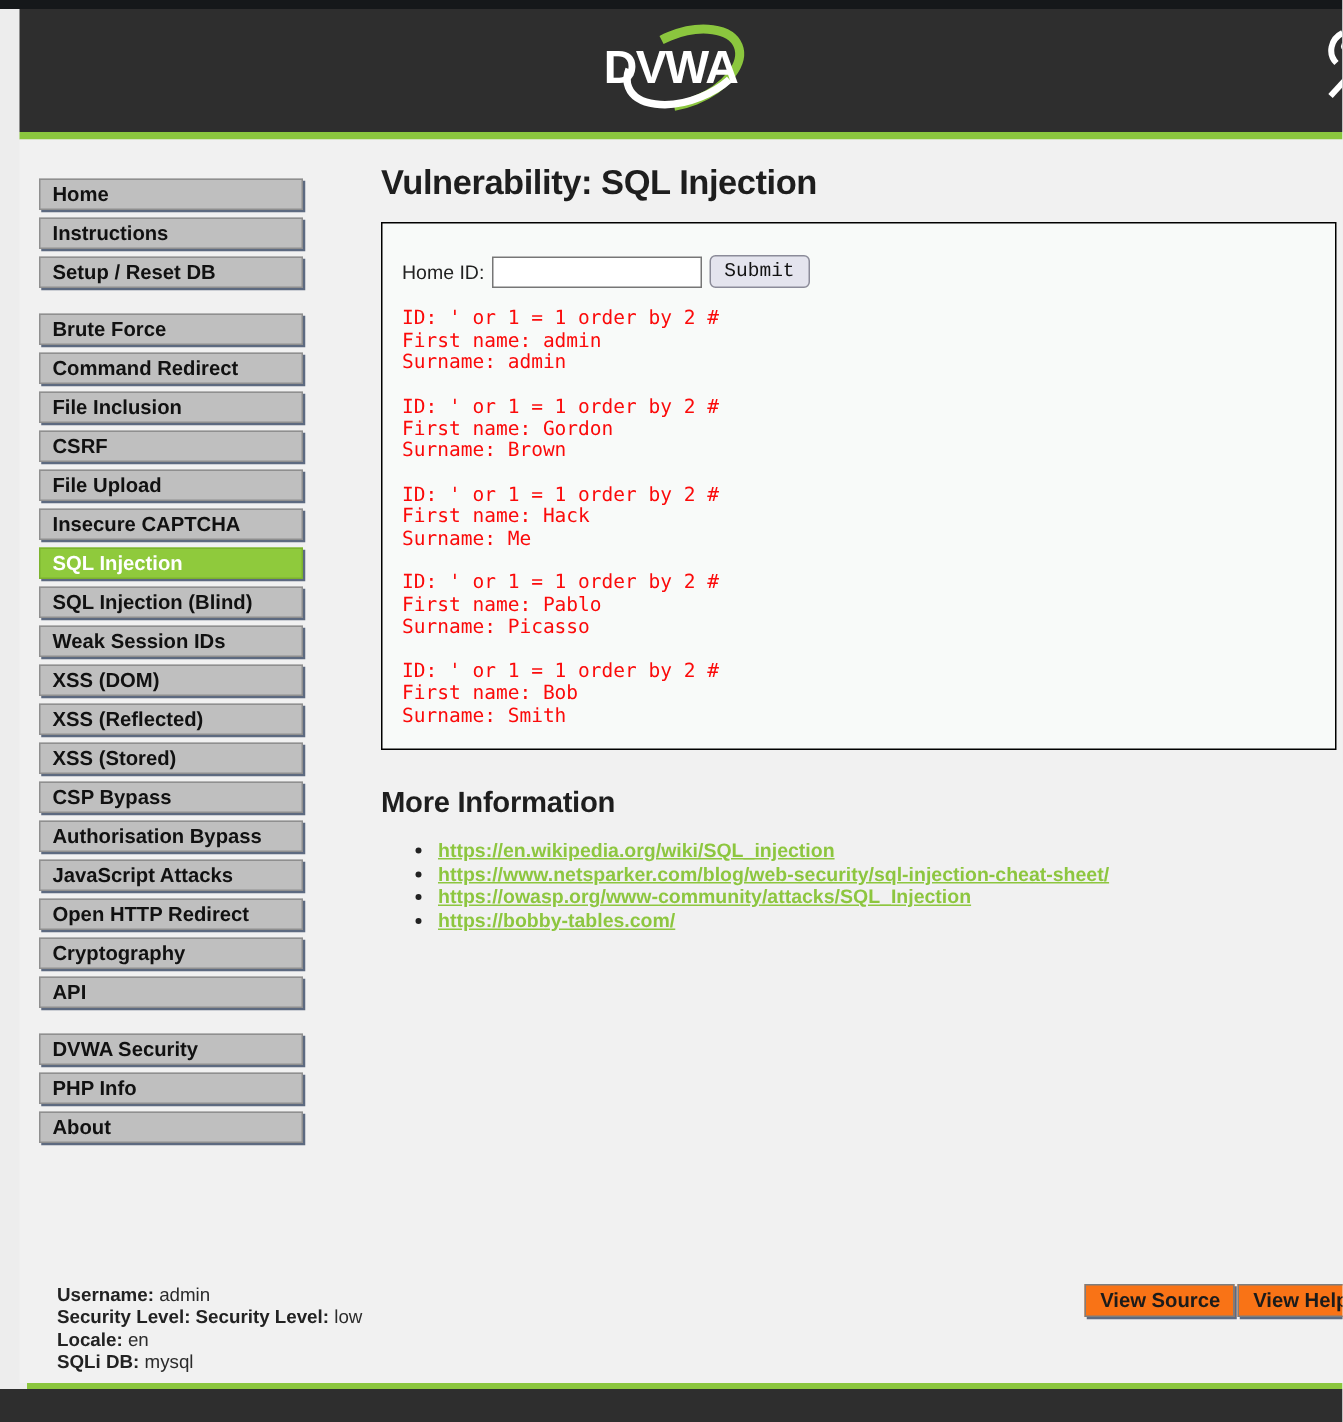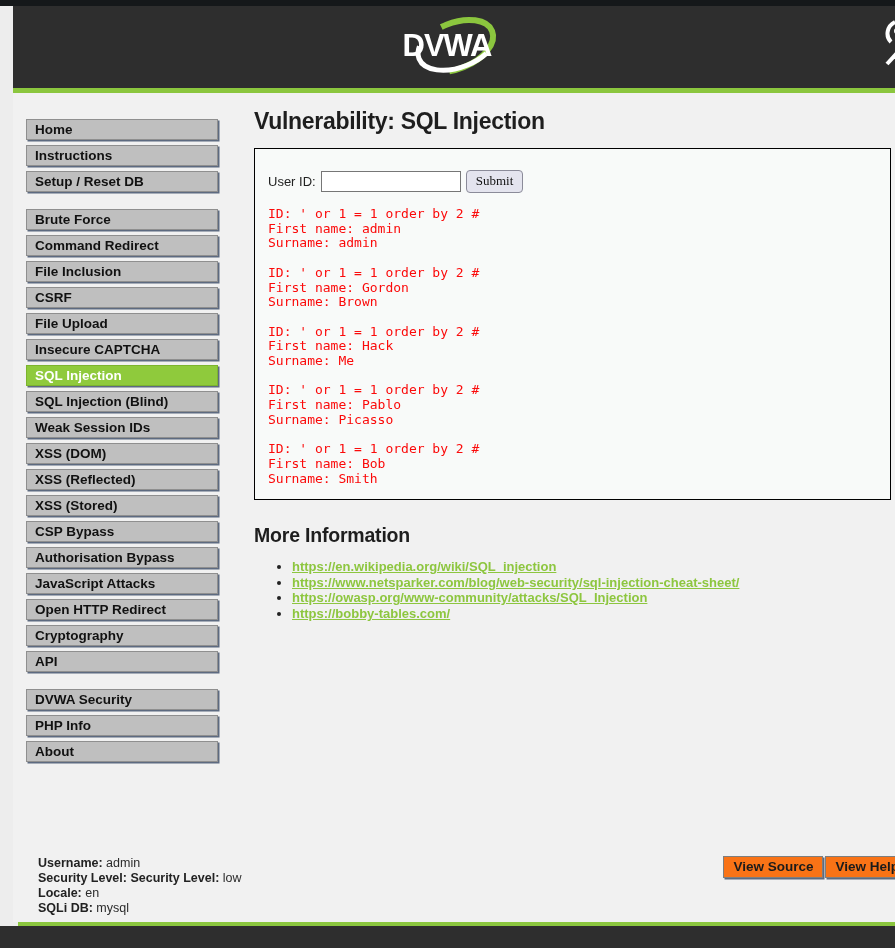--- a/index.html
+++ b/index.html
@@ -38,21 +38,21 @@
     position: relative;
     display: flex;
   }
   .sidebar {
     width: 241px;
     padding: 26px 0 0 13px;
     flex: 0 0 241px;
   }
   .menu-group { margin-bottom: 17px; }
   .menu-btn {
-    width: 192px;
+    width: 176px;
     height: 21px;
     line-height: 19px;
     background: #bfbfbf;
     border: 1px solid #8f8f8f;
     box-shadow: 1.5px 1.5px 0 #5d6a80;
     margin-bottom: 5px;
     padding-left: 8px;
     font-size: 13.5px;
     font-weight: bold;
     color: #111;
@@ -99,21 +99,21 @@
   }
   .submit-btn {
     margin-left: 5px;
     font-size: 13px;
     color: #111;
     background: #e4e4ee;
     border: 1px solid #8b8b99;
     border-radius: 4px;
     padding: 2px 9px 3px 9px;
     cursor: pointer;
-    font-family: Liberation Serif, serif;
+    font-family: Liberation Mono, monospace;
   }
   pre.sql-output {
     font-family: "DejaVu Sans Mono", monospace;
     font-size: 13px;
     line-height: 14.7px;
     color: #fb0a0a;
     white-space: pre;
   }
   h2.more-info-title {
     font-size: 19.5px;
@@ -230,21 +230,21 @@
           <div class="menu-btn">PHP Info</div>
           <div class="menu-btn">About</div>
         </div>
       </div>
 
     <div class="content">
       <h1 class="page-title">Vulnerability: SQL Injection</h1>
 
       <div class="vuln-box">
         <div class="form-row">
-          <label>User ID:</label>
+          <label>Home ID:</label>
           <input class="userid-input" type="text" value="" style="">
           <button class="submit-btn">Submit</button>
         </div>
         <pre class="sql-output">ID: ' or 1 = 1 order by 2 #
 First name: admin
 Surname: admin
 
 ID: ' or 1 = 1 order by 2 #
 First name: Gordon
 Surname: Brown

